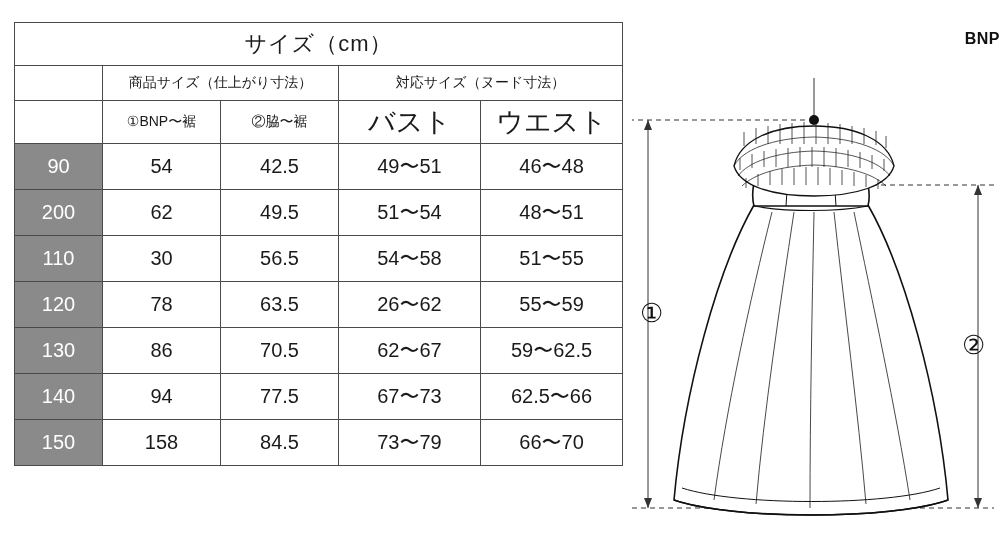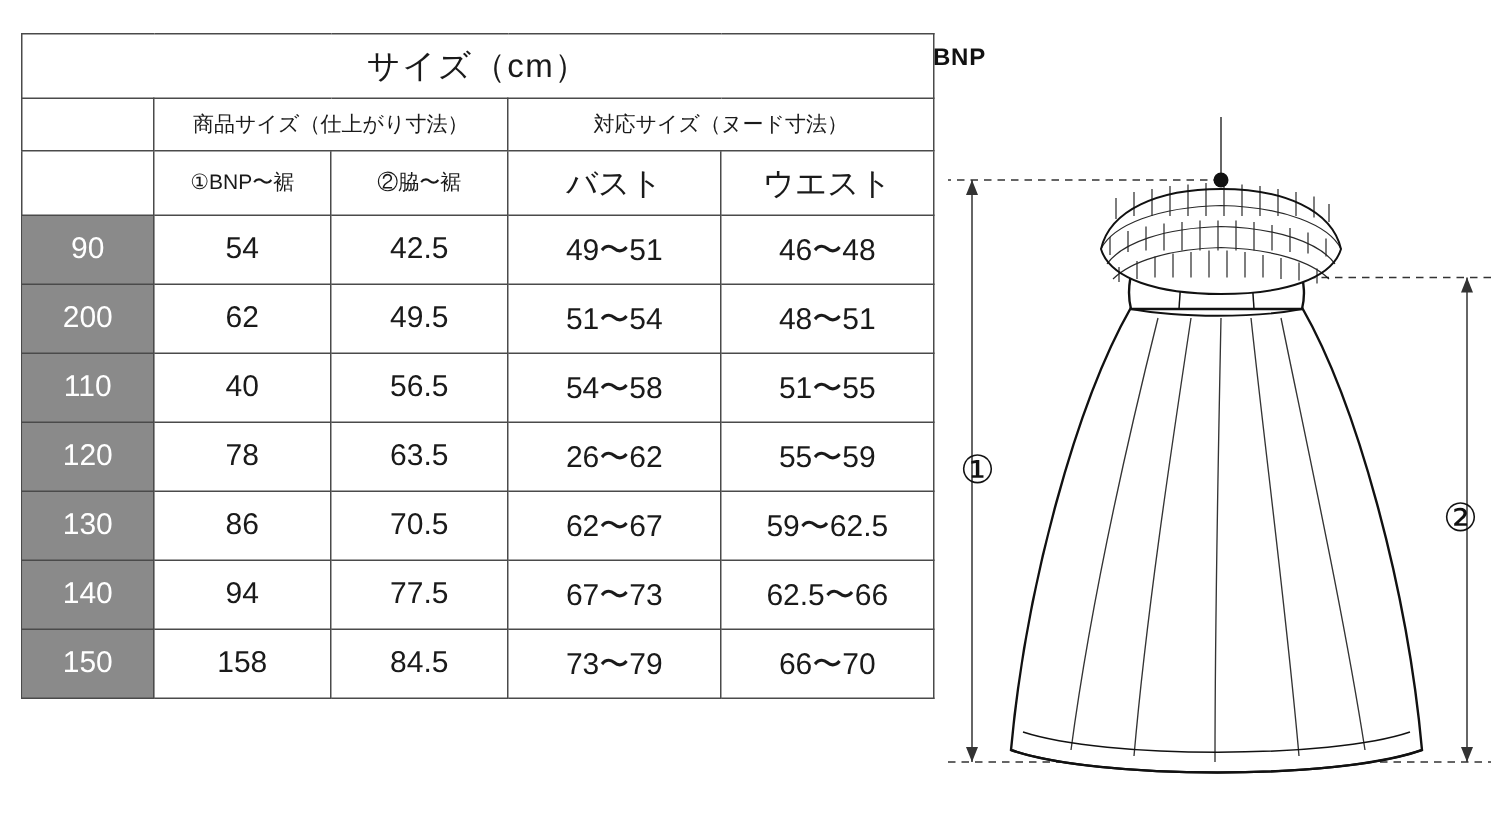--- a/index.html
+++ b/index.html
@@ -56,21 +56,21 @@
   }
   .head-row td {
     height: 42px;
     background: #efefef;
   }
   .head-small {
     font-size: 14px;
     font-weight: bold;
   }
   .head-big {
-    font-size: 21px;
+    font-size: 27px;
     font-weight: bold;
   }
   .blank-cell {
     background: #ffffff !important;
   }
   .data-row td {
     height: 45px;
     font-size: 20px;
   }
   .size-cell {
@@ -92,21 +92,21 @@
     left: 622px;
     top: 0;
     width: 378px;
     height: 560px;
   }
   .bnp-label {
     position: absolute;
     left: 0;
     top: 30px;
     width: 378px;
-    text-align: left;
+    text-align: right;
     font-size: 16px;
     font-weight: bold;
     letter-spacing: 0.5px;
   }
   .bnp-sub {
     position: absolute;
     left: 0;
     top: 58px;
     width: 378px;
     text-align: center;
@@ -170,21 +170,21 @@
         </tr>
         <tr class="data-row">
           <td class="size-cell">200</td>
           <td>62</td>
           <td>49.5</td>
           <td>51〜54</td>
           <td>48〜51</td>
         </tr>
         <tr class="data-row">
           <td class="size-cell">110</td>
-          <td>40</td>
+          <td>30</td>
           <td>56.5</td>
           <td>54〜58</td>
           <td>51〜55</td>
         </tr>
         <tr class="data-row">
           <td class="size-cell">120</td>
           <td>78</td>
           <td>63.5</td>
           <td>26〜62</td>
           <td>55〜59</td>

